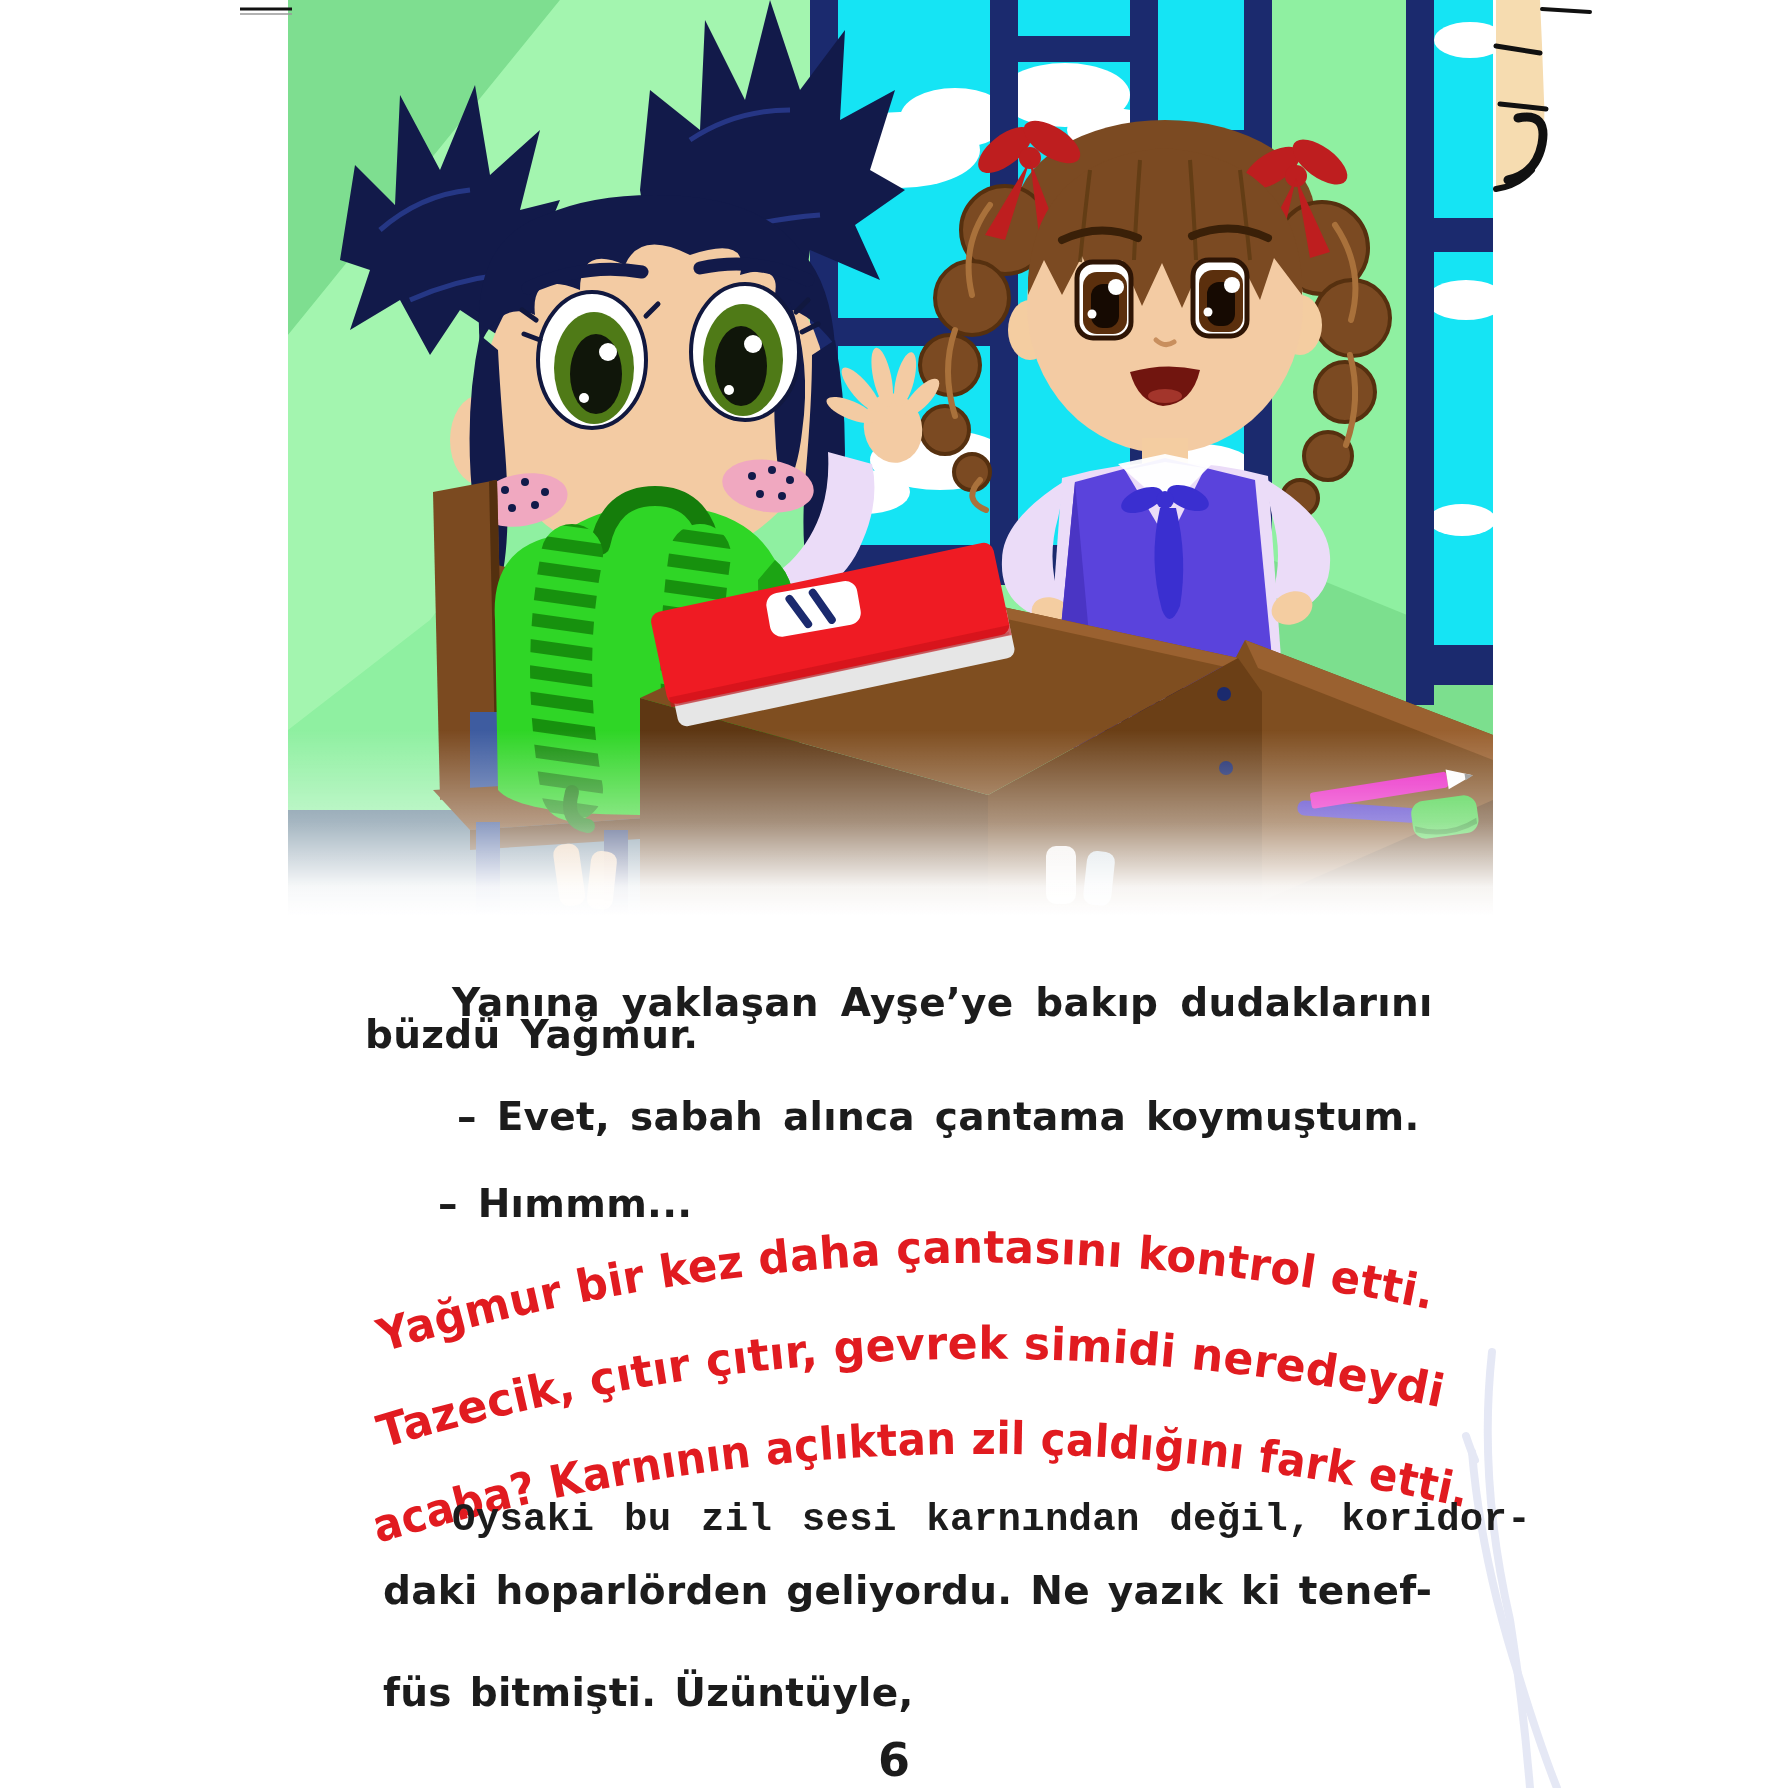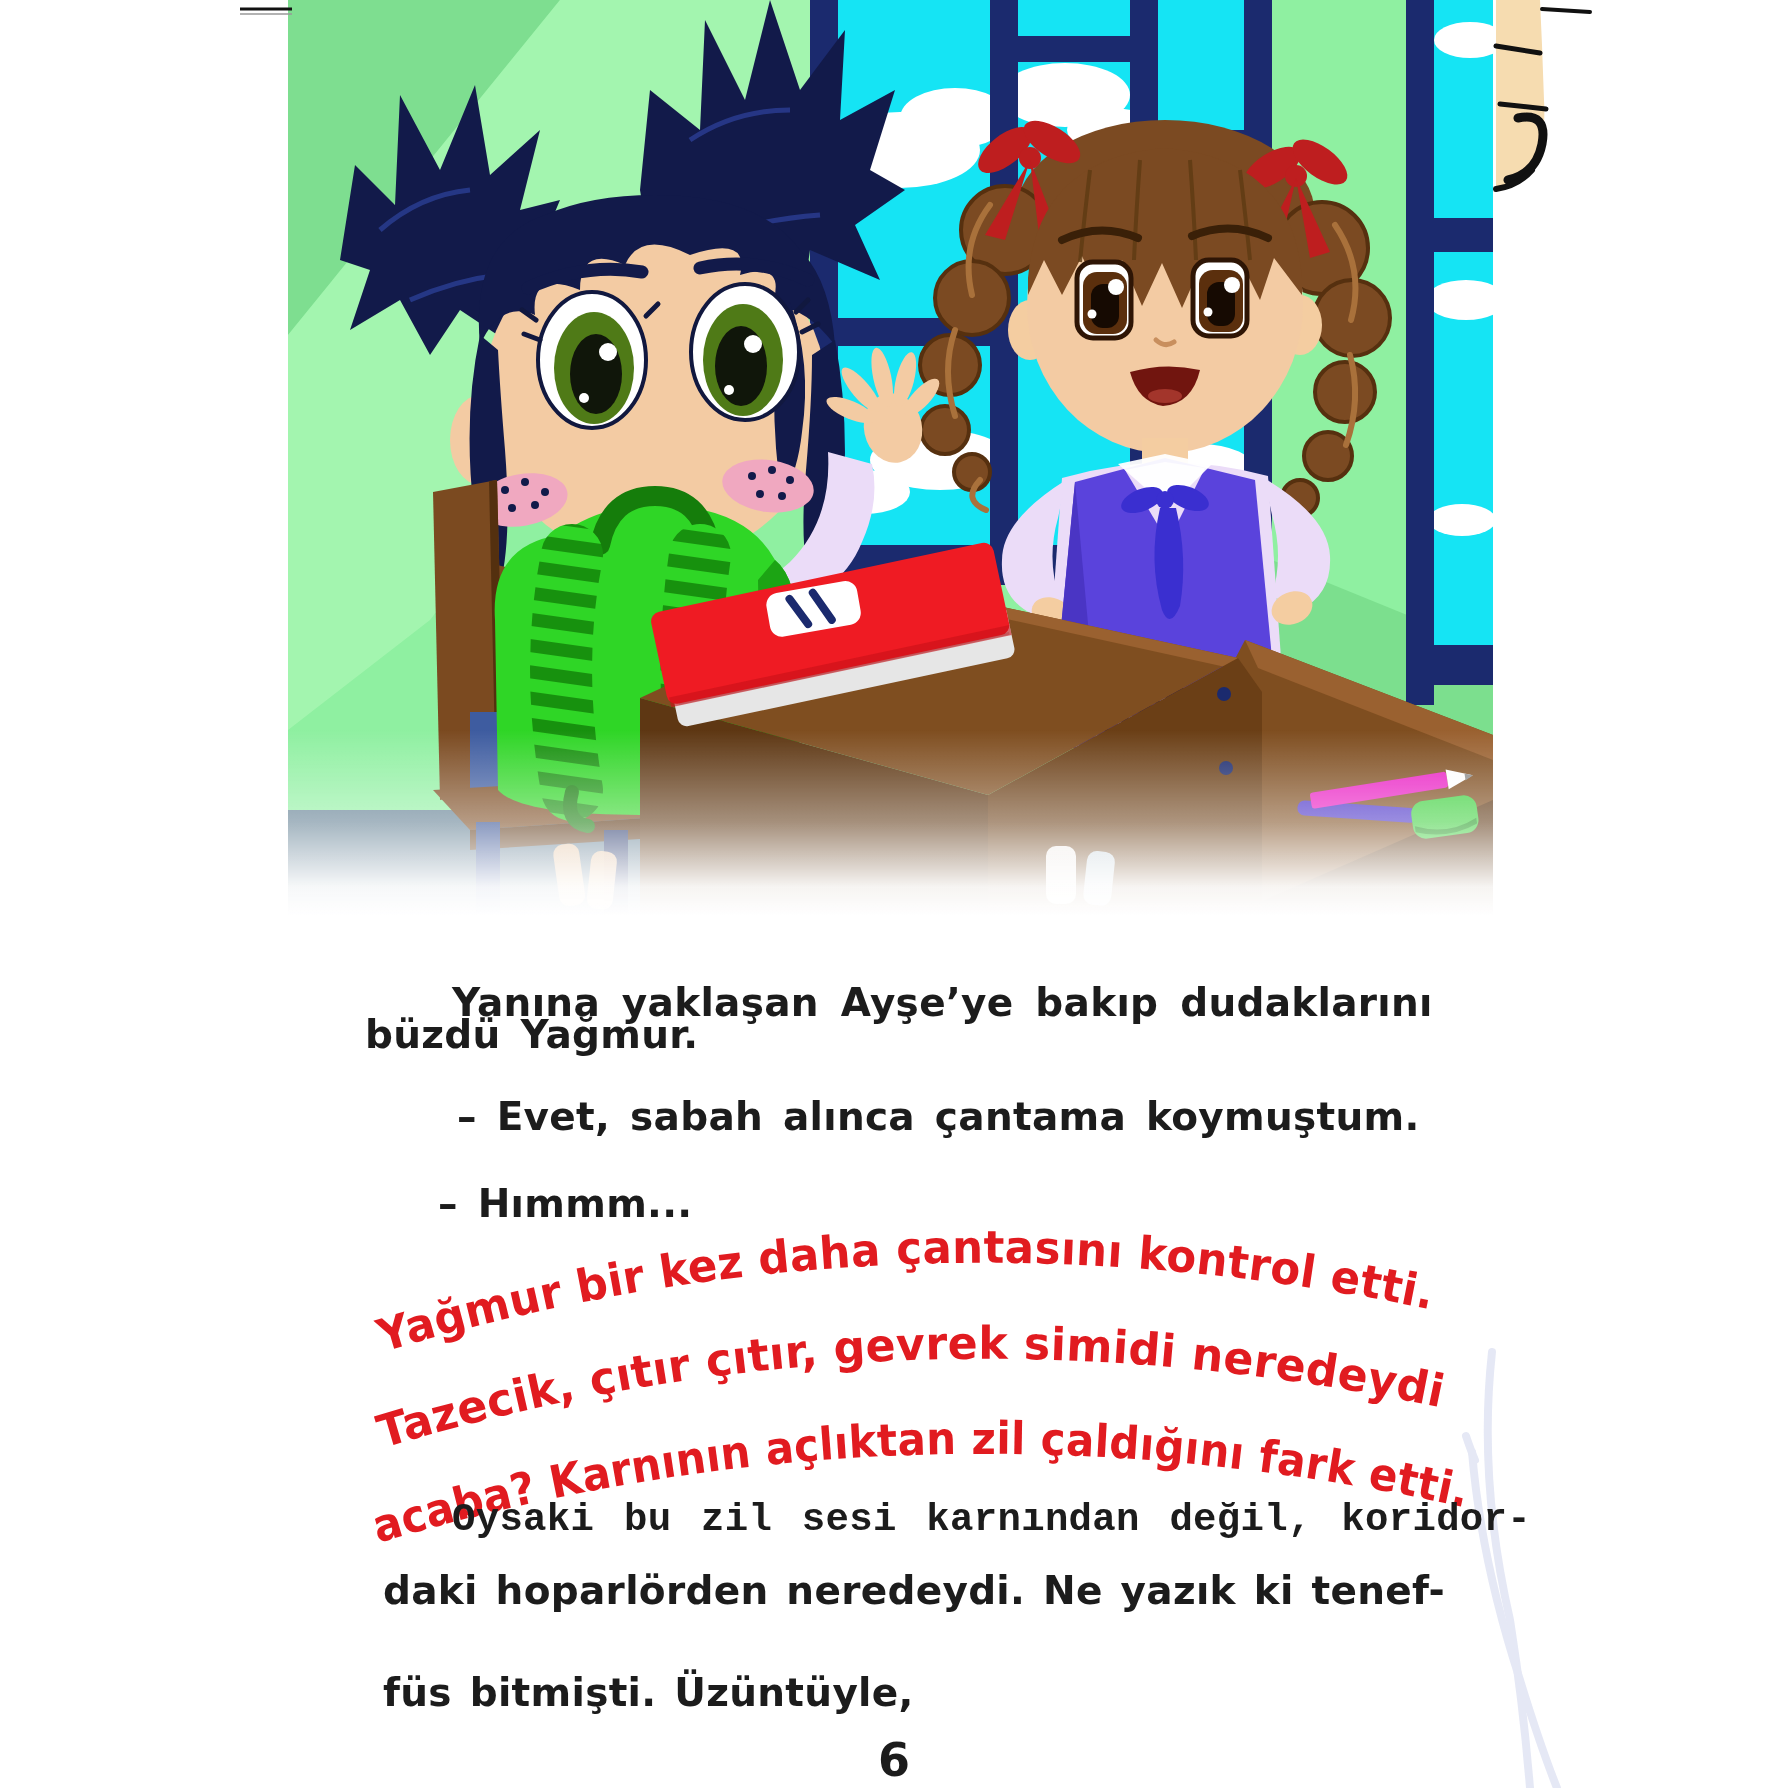--- a/index.html
+++ b/index.html
@@ -389,16 +389,16 @@
     <text><textPath href="#rp2" textLength="1070" lengthAdjust="spacingAndGlyphs">Tazecik, çıtır çıtır, gevrek simidi neredeydi</textPath></text>
     <text><textPath href="#rp3" textLength="1100" lengthAdjust="spacingAndGlyphs">acaba? Karnının açlıktan zil çaldığını fark etti.</textPath></text>
   </g>
 </svg>
 
 <div id="l1" class="story-line ws8">Yanına yaklaşan Ayşe’ye bakıp dudaklarını</div>
 <div id="l2" class="story-line ws6">büzdü Yağmur.</div>
 <div id="l3" class="story-line ws6">– Evet, sabah alınca çantama koymuştum.</div>
 <div id="l4" class="story-line ws6">– Hımmm...</div>
 <div id="l5" class="story-line ws6">Oysaki bu zil sesi karnından değil, koridor-</div>
-<div id="l6" class="story-line ws4">daki hoparlörden neredeydi. Ne yazık ki tenef-</div>
+<div id="l6" class="story-line ws4">daki hoparlörden geliyordu. Ne yazık ki tenef-</div>
 <div id="l7" class="story-line ws4">füs bitmişti. Üzüntüyle,</div>
 
 <div id="pageno">6</div>
 
 </body></html>

